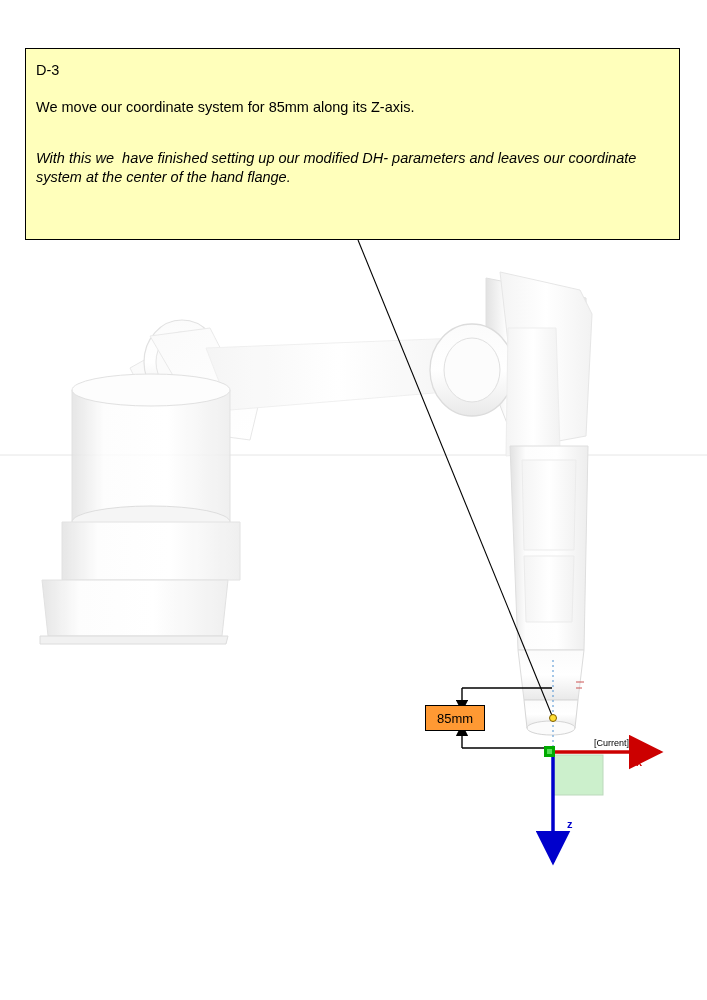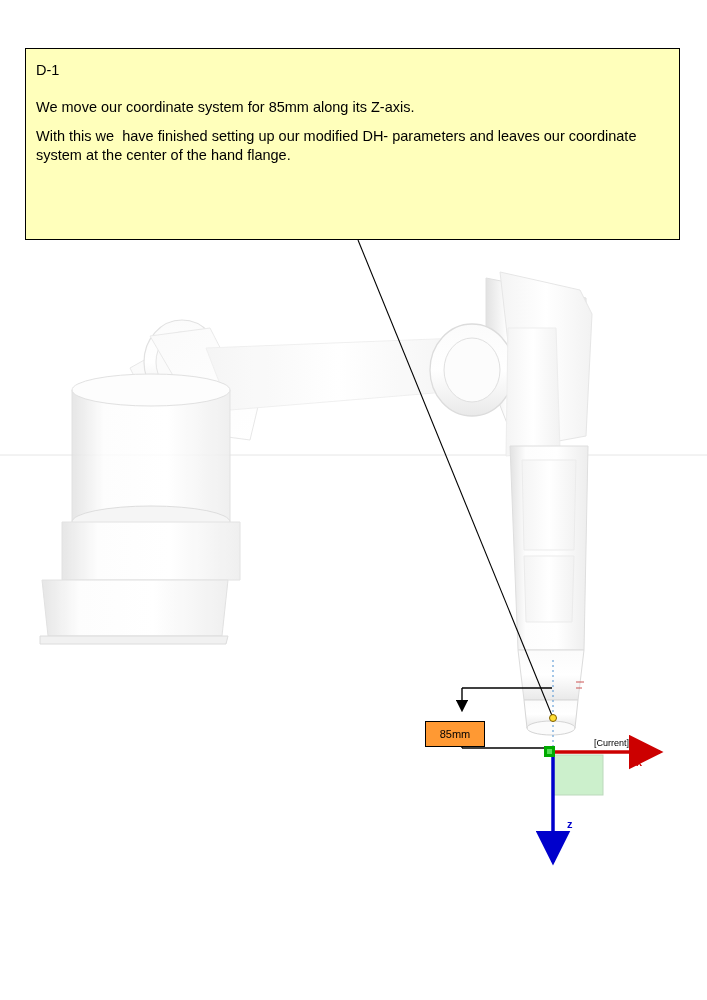--- a/index.html
+++ b/index.html
@@ -34,22 +34,22 @@
     box-sizing: border-box;
     padding: 12px 8px 8px 10px;
   }
   .note-line {
     font-size: 14.5px;
     color: #000000;
     line-height: 1.32;
     white-space: pre-wrap;
   }
   #note-title { margin-bottom: 18px; }
-  #note-p1 { margin-bottom: 10px; }
-  #note-p2 { margin-bottom: 38px; }
+  #note-p1 { margin-bottom: 32px; }
+  #note-p2 { margin-bottom: 38px; font-style: italic; }
   #note-code { }
 
   
   #robot-art {
     position: absolute;
     left: 0;
     top: 250px;
     width: 707px;
     height: 520px;
   }
@@ -68,23 +68,22 @@
     left: 425px;
     top: 705px;
     width: 60px;
     height: 26px;
     background: #ff9933;
     border: 1px solid #000000;
     box-sizing: border-box;
     display: flex;
     align-items: center;
     justify-content: center;
-    font-size: 11px;
+    font-size: 13px;
     color: #000000;
-    margin-top: 16px;
   }
 
   
   #label-current {
     position: absolute;
     left: 594px;
     top: 738px;
     font-size: 9px;
     color: #000000;
   }
@@ -208,21 +207,21 @@
 
     <line x1="553" y1="752" x2="553" y2="862" stroke="#0000cc" stroke-width="3.5" marker-end="url(#arrowBlue)"></line>
 
     <rect x="544" y="746" width="11" height="11" fill="#00aa00"></rect>
     <rect x="547" y="749" width="5" height="5" fill="#55dd55"></rect>
 
     <circle cx="553" cy="718" r="3.5" fill="#ffdd33" stroke="#806000" stroke-width="1"></circle>
   </svg>
 
   <div id="note-box">
-    <div class="note-line" id="note-title">D-1</div>
+    <div class="note-line" id="note-title">D-3</div>
     <div class="note-line" id="note-p1">We move our coordinate system for 85mm along its Z-axis.</div>
     <div class="note-line" id="note-p2">With this we  have finished setting up our modified DH- parameters and leaves our coordinate system at the center of the hand flange.</div>
   </div>
 
   <div id="dim-label">85mm</div>
 
   <div id="label-current">[Current]</div>
   <div id="label-x">x</div>
   <div id="label-z">z</div>
 

